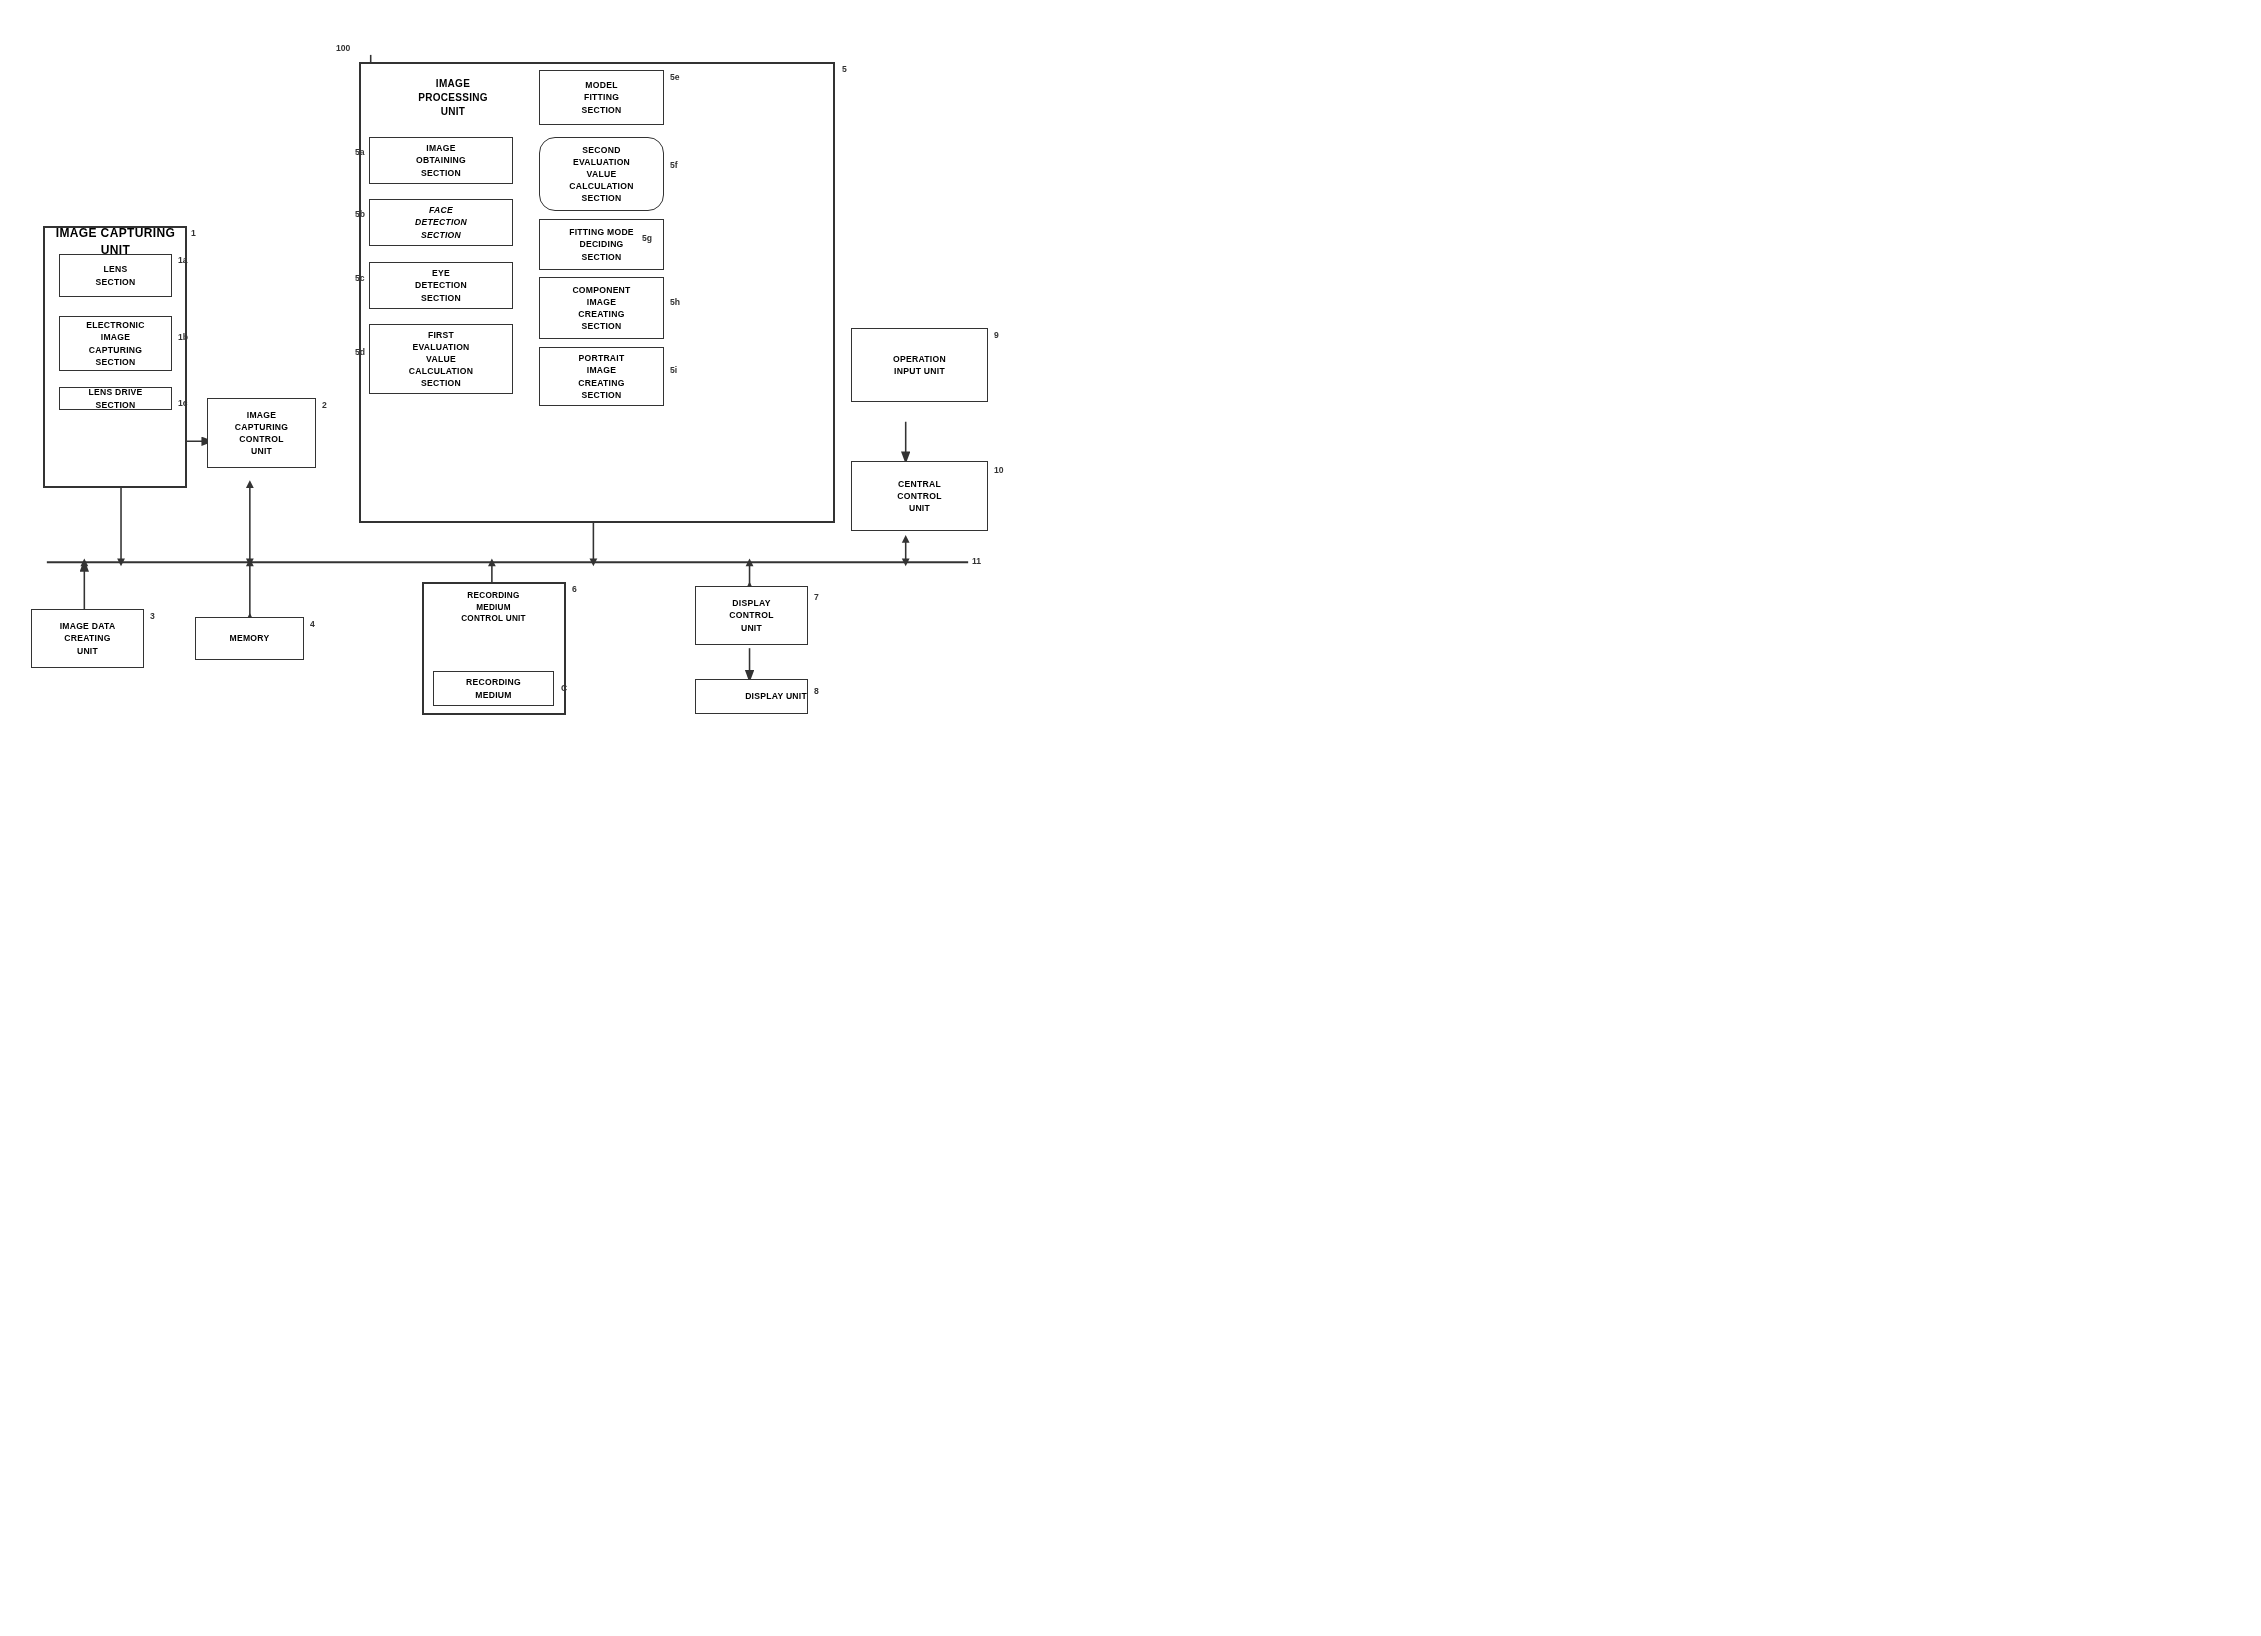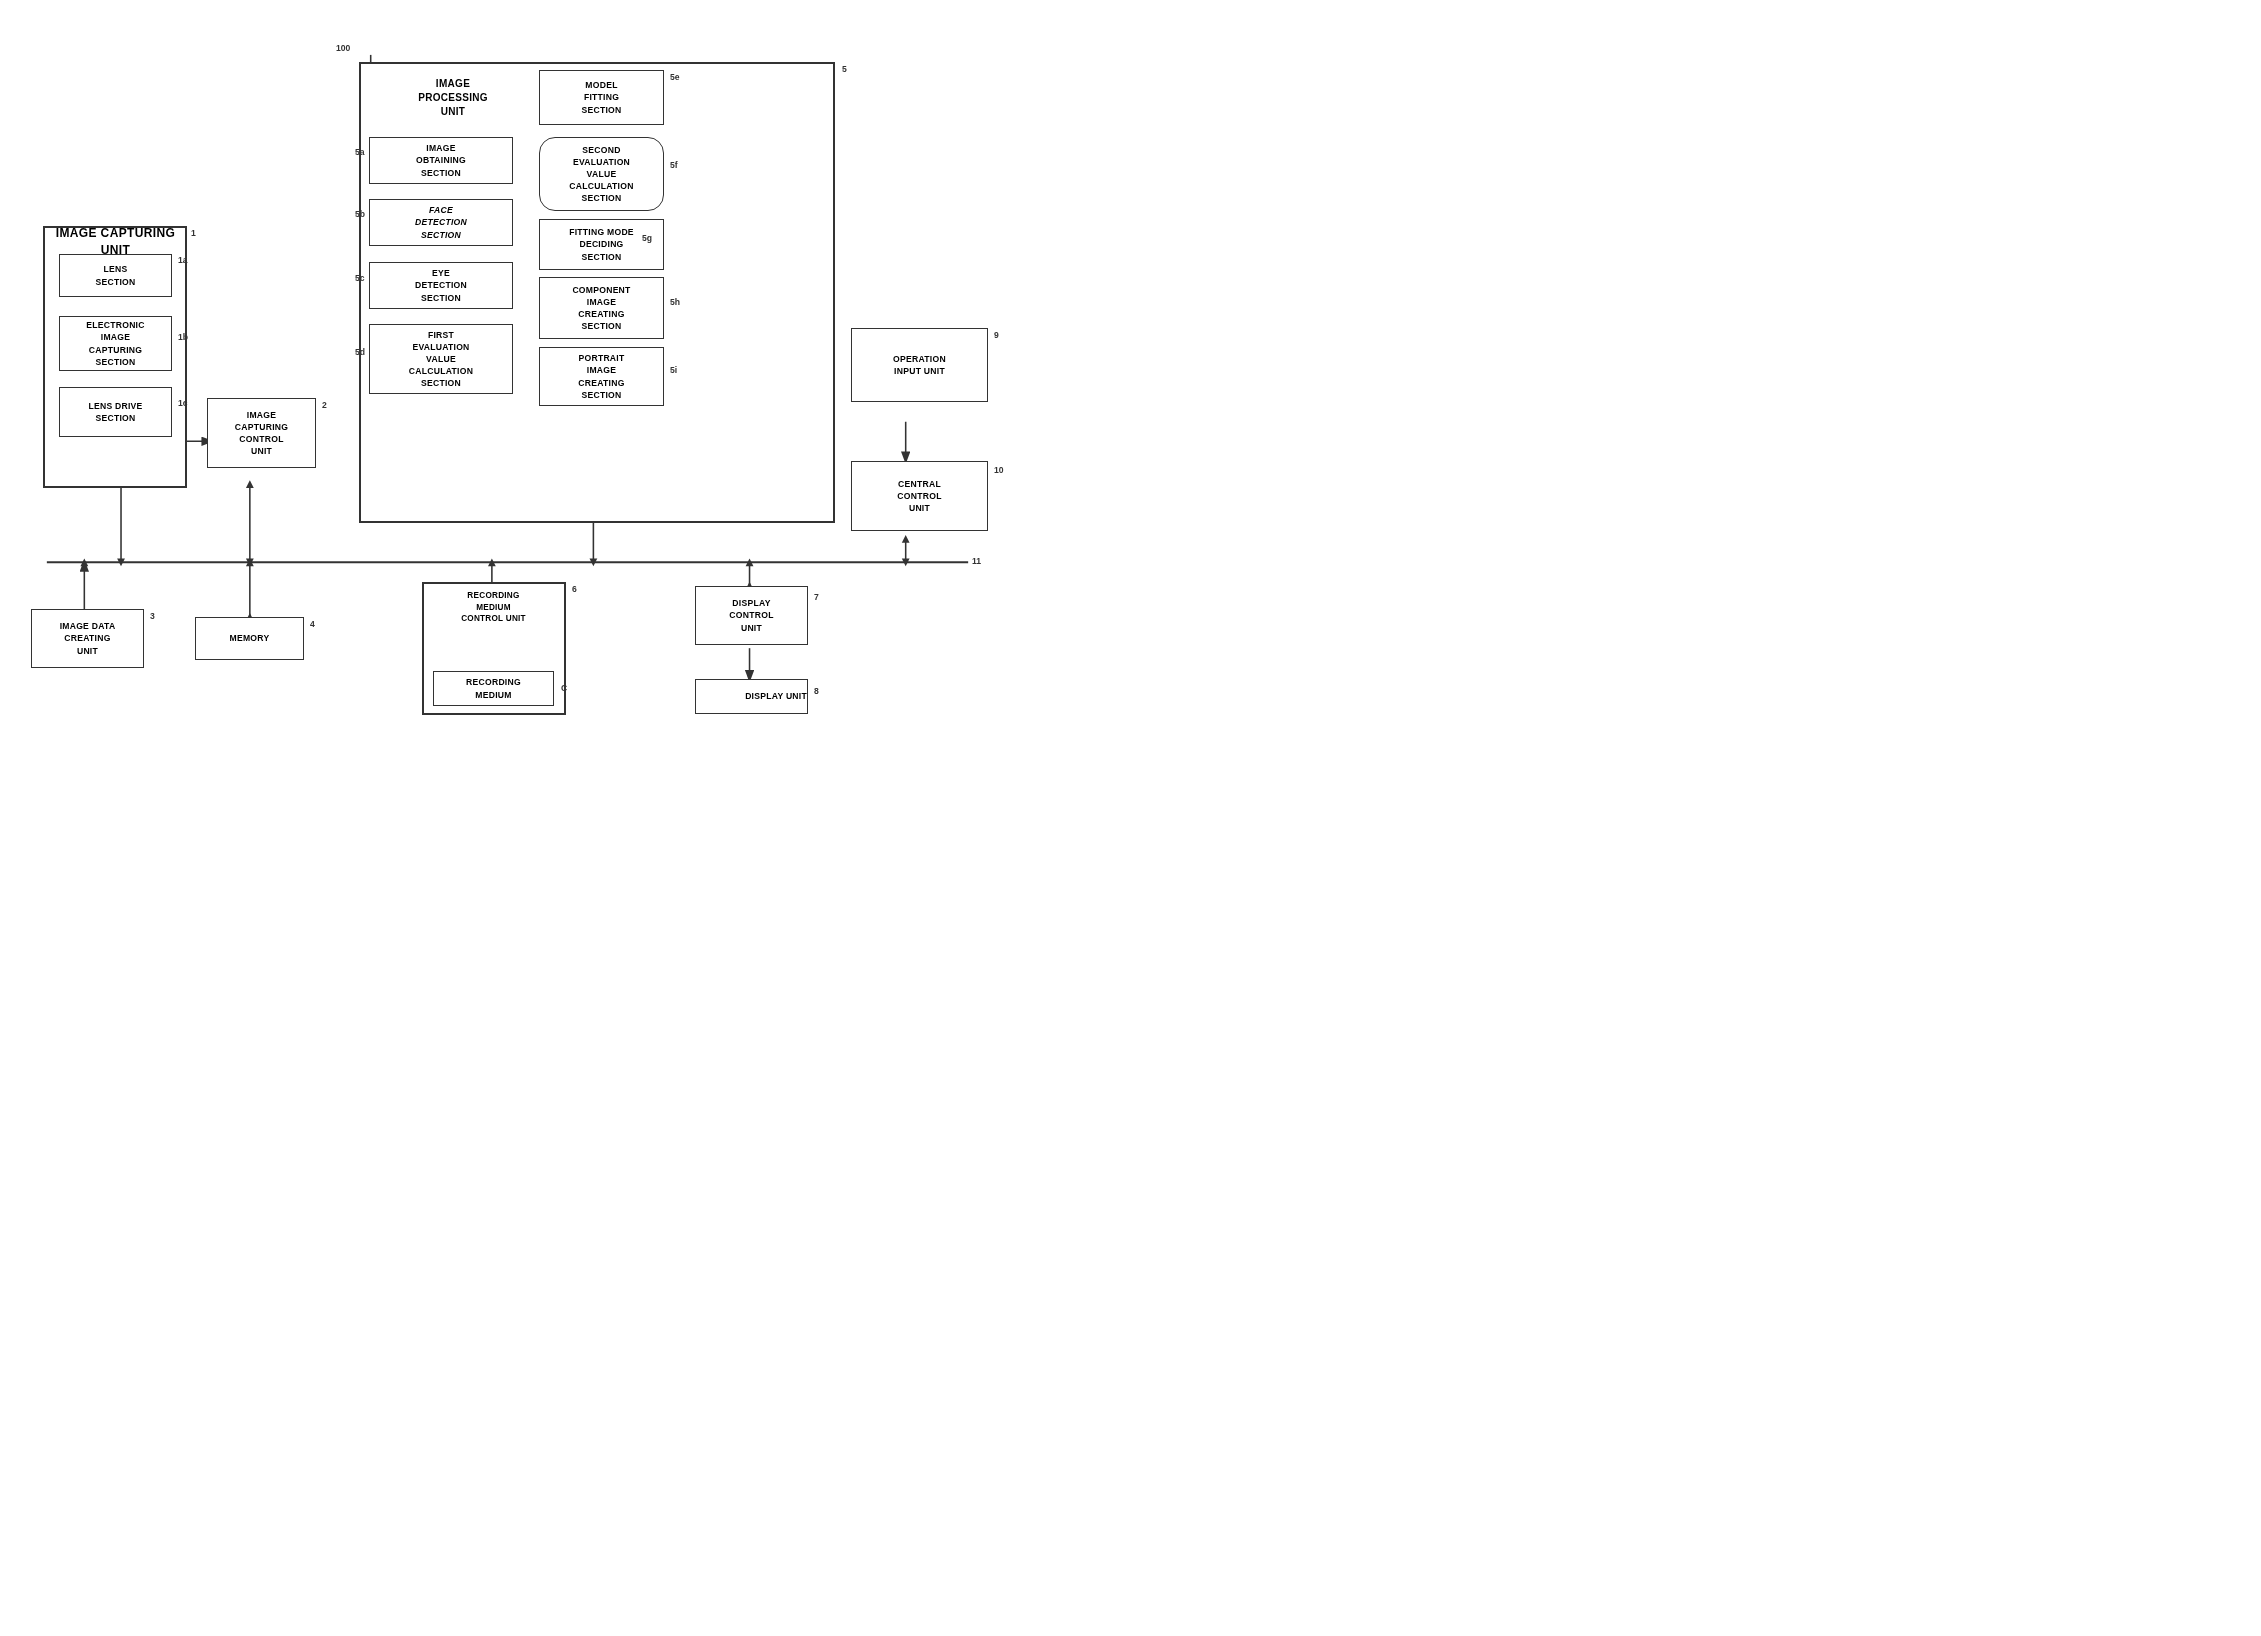--- a/index.html
+++ b/index.html
@@ -129,21 +129,21 @@
   <div class="block" style="left:59px; top:254px; width:113px; height:43px;">
     <span>LENS<br>SECTION</span>
   </div>
   <div class="label" style="left:178px; top:255px;">1a</div>
 
   <div class="block" style="left:59px; top:316px; width:113px; height:55px;">
     <span>ELECTRONIC<br>IMAGE<br>CAPTURING<br>SECTION</span>
   </div>
   <div class="label" style="left:178px; top:332px;">1b</div>
 
-  <div class="block" style="left:59px; top:387px; width:113px; height:50px;">
+  <div class="block" style="left:59px; top:387px; width:113px; height:23px;">
     <span>LENS DRIVE<br>SECTION</span>
   </div>
   <div class="label" style="left:178px; top:398px;">1c</div>
 
   <div class="block" style="left:207px; top:398px; width:109px; height:70px;">
     <span>IMAGE<br>CAPTURING<br>CONTROL<br>UNIT</span>
   </div>
   <div class="label" style="left:322px; top:400px;">2</div>
 
   <div class="block-outer" style="left:359px; top:62px; width:476px; height:461px;"></div>

